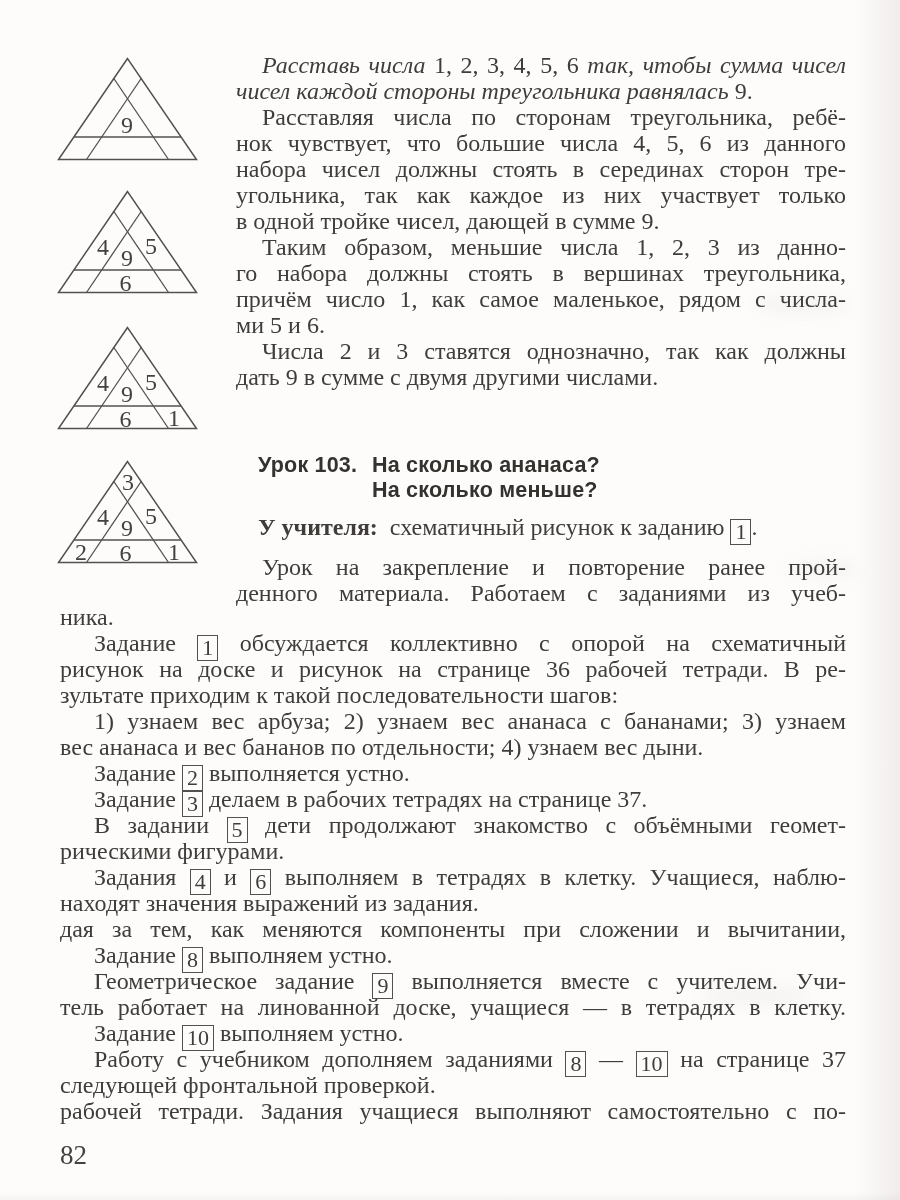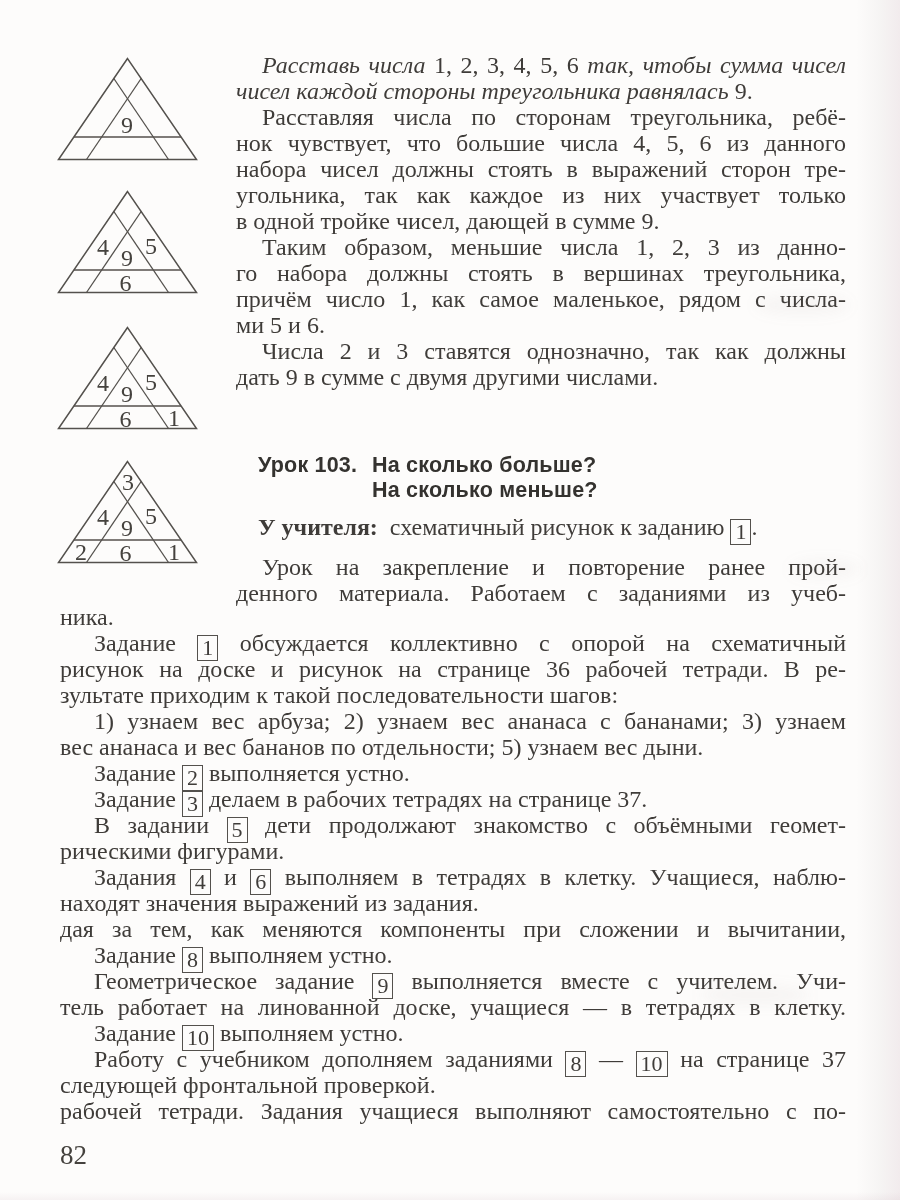--- a/index.html
+++ b/index.html
@@ -99,50 +99,50 @@
         <text x="68" y="100.5">6</text>
         <text x="116.5" y="100">1</text>
       </svg>
     </div>
 
   <div class="col narrow" id="intro-block">
       <div class="line indent"><span class="seg-i">Расставь числа </span><span>1, 2, 3, 4, 5, 6 </span><span class="seg-i">так, чтобы сумма чисел</span></div>
       <div class="line final"><span class="seg-i">чисел каждой стороны треугольника равнялась </span><span>9.</span></div>
       <div class="line indent"><span>Расставляя числа по сторонам треугольника, ребё-</span></div>
       <div class="line"><span>нок чувствует, что большие числа 4, 5, 6 из данного</span></div>
-      <div class="line"><span>набора чисел должны стоять в выражений сторон тре-</span></div>
+      <div class="line"><span>набора чисел должны стоять в серединах сторон тре-</span></div>
       <div class="line"><span>угольника, так как каждое из них участвует только</span></div>
       <div class="line final"><span>в одной тройке чисел, дающей в сумме 9.</span></div>
       <div class="line indent"><span>Таким образом, меньшие числа 1, 2, 3 из данно-</span></div>
       <div class="line"><span>го набора должны стоять в вершинах треугольника,</span></div>
       <div class="line"><span>причём число 1, как самое маленькое, рядом с числа-</span></div>
       <div class="line final"><span>ми 5 и 6.</span></div>
       <div class="line indent"><span>Числа 2 и 3 ставятся однозначно, так как должны</span></div>
       <div class="line final"><span>дать 9 в сумме с двумя другими числами.</span></div>
     </div>
 
   <div class="heading">
-    <div class="h1"><span class="h-label">Урок 103.</span><span>На сколько больше?</span></div>
+    <div class="h1"><span class="h-label">Урок 103.</span><span>На сколько ананаса?</span></div>
     <div class="h2">На сколько меньше?</div>
   </div>
 
   <div class="col narrow" id="teacher-line">
       <div class="line indent final"><span class="seg-b">У учителя:</span><span>&nbsp; схематичный рисунок к заданию </span><span class="tbox">1</span><span>.</span></div>
     </div>
   <div class="col narrow" id="intro-tail">
       <div class="line indent"><span>Урок на закрепление и повторение ранее прой-</span></div>
       <div class="line"><span>денного материала. Работаем с заданиями из учеб-</span></div>
     </div>
   <div class="col wide" id="main-block">
       <div class="line final"><span>ника.</span></div>
       <div class="line indent"><span>Задание </span><span class="tbox">1</span><span> обсуждается коллективно с опорой на схематичный</span></div>
       <div class="line"><span>рисунок на доске и рисунок на странице 36 рабочей тетради. В ре-</span></div>
       <div class="line final"><span>зультате приходим к такой последовательности шагов:</span></div>
       <div class="line indent"><span>1) узнаем вес арбуза; 2) узнаем вес ананаса с бананами; 3) узнаем</span></div>
-      <div class="line final"><span>вес ананаса и вес бананов по отдельности; 5) узнаем вес дыни.</span></div>
+      <div class="line final"><span>вес ананаса и вес бананов по отдельности; 4) узнаем вес дыни.</span></div>
       <div class="line indent final"><span>Задание </span><span class="tbox">2</span><span> выполняется устно.</span></div>
       <div class="line indent final"><span>Задание </span><span class="tbox">3</span><span> делаем в рабочих тетрадях на странице 37.</span></div>
       <div class="line indent"><span>В задании </span><span class="tbox">5</span><span> дети продолжают знакомство с объёмными геомет-</span></div>
       <div class="line final"><span>рическими фигурами.</span></div>
       <div class="line indent"><span>Задания </span><span class="tbox">4</span><span> и </span><span class="tbox">6</span><span> выполняем в тетрадях в клетку. Учащиеся, наблю-</span></div>
       <div class="line final"><span>находят значения выражений из задания.</span></div>
       <div class="line"><span>дая за тем, как меняются компоненты при сложении и вычитании,</span></div>
       <div class="line indent final"><span>Задание </span><span class="tbox">8</span><span> выполняем устно.</span></div>
       <div class="line indent"><span>Геометрическое задание </span><span class="tbox">9</span><span> выполняется вместе с учителем. Учи-</span></div>
       <div class="line"><span>тель работает на линованной доске, учащиеся — в тетрадях в клетку.</span></div>

